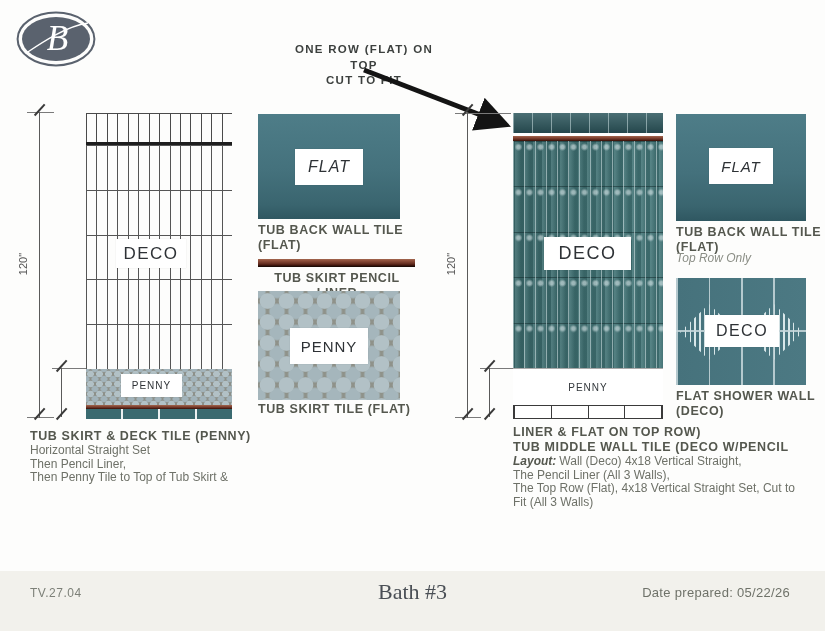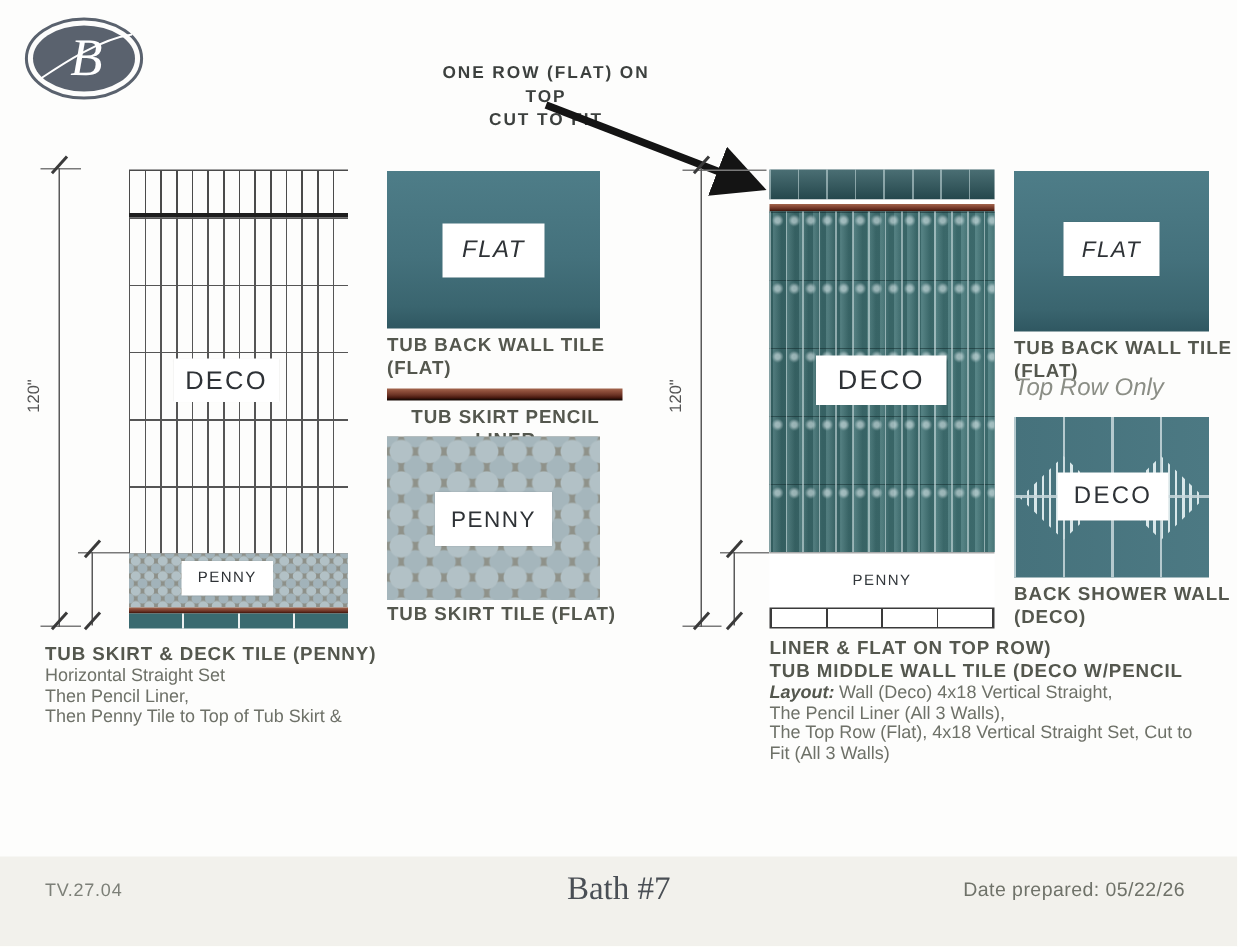--- a/index.html
+++ b/index.html
@@ -4,21 +4,21 @@
 <style>
   html,body{margin:0;padding:0;background:#fff;}
   .canvas{position:relative;width:825px;height:631px;background:#fdfdfc;overflow:hidden;
           font-family:"Liberation Sans",sans-serif;}
   .abs{position:absolute;}
 
   
   .cap-title{font-weight:bold;font-size:12.5px;color:#54574e;letter-spacing:.6px;line-height:15px;}
   .cap-body{font-size:12px;color:#6e7168;line-height:13.6px;}
   .cap-body .lay{font-weight:bold;font-style:italic;color:#54574e;margin-right:3px;}
-  .cap-note{font-style:italic;font-size:16px;color:#8b8e86;line-height:15px;}
+  .cap-note{font-style:italic;font-size:12px;color:#8b8e86;line-height:15px;}
 
   
   .dim-line{border-left:1.2px solid #5a5a5a;}
   .dim-ext{height:1px;background:#7a7a7a;}
   .tick{width:15px;height:1.6px;background:#3a3a3a;transform:rotate(-48deg);}
   .dim-label{font-size:11px;color:#555;transform:rotate(-90deg);white-space:nowrap;}
 
   
   .ld-top{height:28px;border-top:1px solid #4a4a4a;
     background-image:repeating-linear-gradient(90deg,#4a4a4a 0 1px,rgba(0,0,0,0) 1px 10.45px);}
@@ -204,24 +204,24 @@
     </div>
     <div class="abs cap-note" style="left:676px;top:251px">Top Row Only</div>
 
     <div class="abs deco-swatch" style="left:676px;top:278px;width:130px;height:107px">
       <div class="deco-diamond" style="left:4px;top:26px"></div>
       <div class="deco-diamond" style="left:69px;top:26px"></div>
       <div class="deco-grid"></div>
       <div class="label-box" style="left:29px;top:37px;width:74px;height:32px;font-size:16px">DECO</div>
     </div>
     <div class="abs cap-title" style="left:676px;top:389px">
-      <div>BACK SHOWER WALL</div>
+      <div>FLAT SHOWER WALL</div>
       <div>(DECO)</div>
     </div>
   </div>
 
   <div class="footer">
     <div class="f-left">TV.27.04</div>
-    <div class="f-center">Bath #7</div>
+    <div class="f-center">Bath #3</div>
     <div class="f-right">Date prepared: 05/22/26</div>
   </div>
 
 </div>
 
 </body></html>

